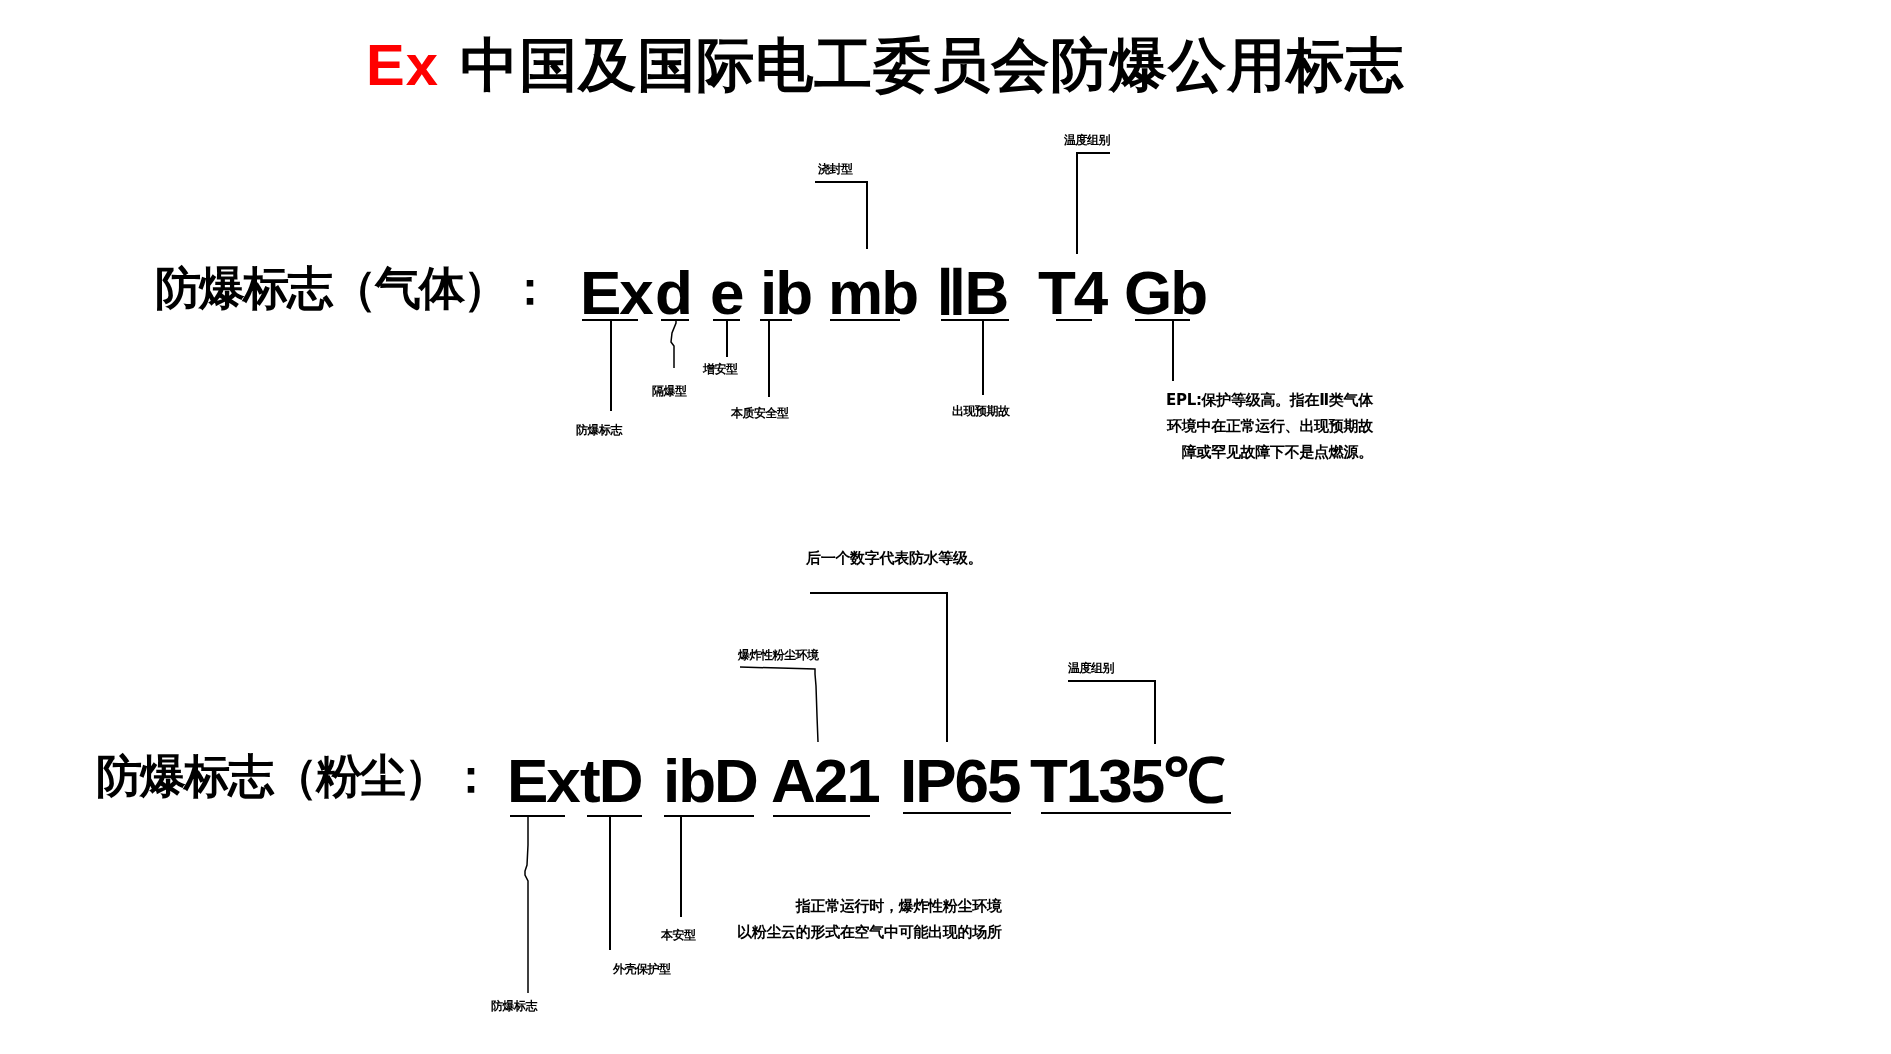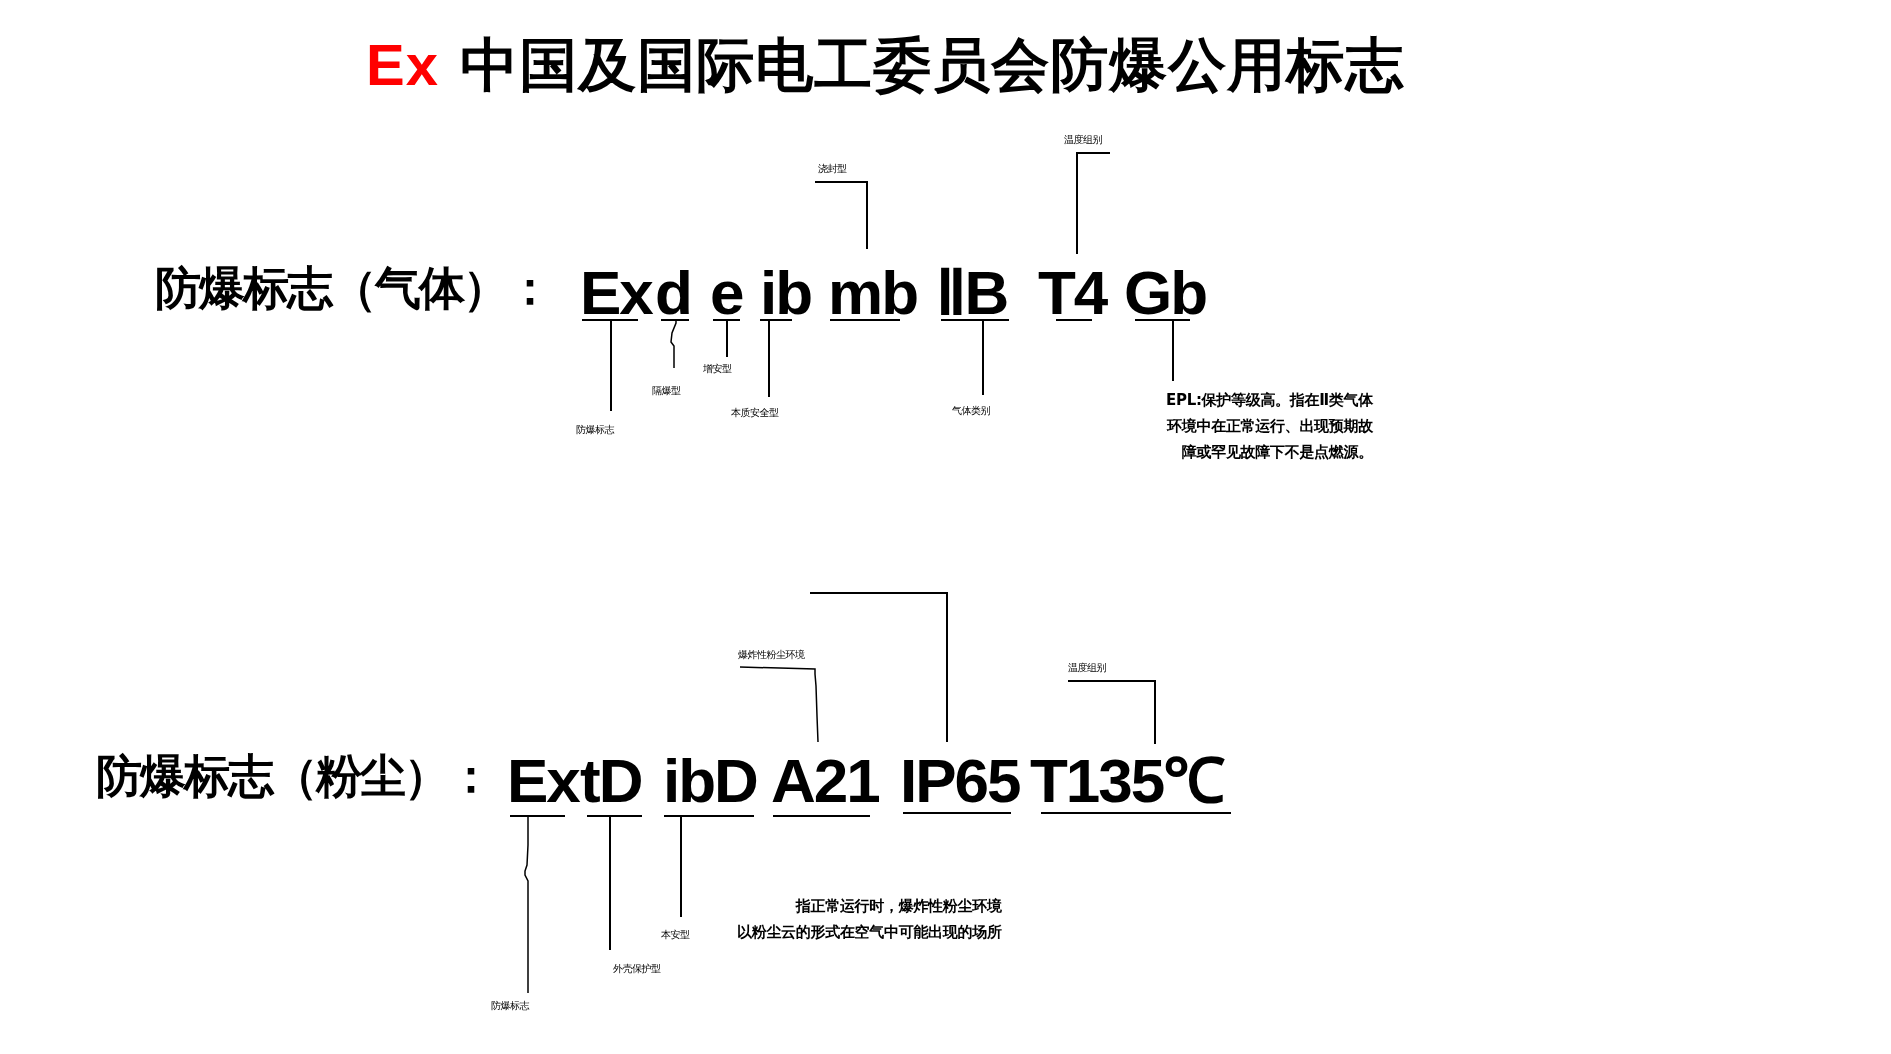--- a/index.html
+++ b/index.html
@@ -6,21 +6,21 @@
   body { width: 1891px; height: 1054px; position: relative; overflow: hidden;
          font-family: "DejaVu Sans", "Liberation Sans", sans-serif; color: #000; }
   .abs { position: absolute; white-space: nowrap; text-align: right; }
   .title { left: 366px; top: 30px; font-size: 58px; font-weight: bold; letter-spacing: 1px; line-height: 70px; }
   .title .ex { color: #ff0000; font-family: "Liberation Sans", sans-serif; }
   .row-label { font-size: 46px; font-weight: bold; line-height: 56px; letter-spacing: -2px; }
   .token { font-family: "Liberation Sans", sans-serif; font-size: 62px; font-weight: bold; line-height: 62px; letter-spacing: -2px; }
   .uline { position: absolute; height: 1.5px; background: #000; }
   .vline { position: absolute; width: 1.5px; background: #000; }
   .hline { position: absolute; height: 1.5px; background: #000; }
-  .callout { font-size: 10px; font-weight: normal; line-height: 18px; letter-spacing: -0.5px; }
+  .callout { font-size: 12px; font-weight: bold; line-height: 18px; letter-spacing: -0.5px; }
   .note { font-size: 15px; font-weight: bold; line-height: 26px; letter-spacing: -0.3px; white-space: nowrap; }
   svg.wig { position: absolute; overflow: visible; }
 </style>
 </head>
 <body>
 
 <div class="abs title">
   <span class="ex">Ex</span>
   <span>中国及国际电工委员会防爆公用标志</span>
 </div>
@@ -61,21 +61,21 @@
 </svg>
 <div class="abs callout" style="left:652px; top:382px;">隔爆型</div>
 
 <div class="vline" style="left:726px; top:319px; height:38px;"></div>
 <div class="abs callout" style="left:703px; top:360px;">增安型</div>
 
 <div class="vline" style="left:768px; top:319px; height:78px;"></div>
 <div class="abs callout" style="left:731px; top:404px;">本质安全型</div>
 
 <div class="vline" style="left:982px; top:319px; height:76px;"></div>
-<div class="abs callout" style="left:952px; top:402px;">气体类别</div>
+<div class="abs callout" style="left:952px; top:402px;">出现预期故</div>
 
 <div class="vline" style="left:1172px; top:319px; height:62px;"></div>
 <div class="abs note" style="left:1166px; top:387px;">
   <div>EPL:保护等级高。指在Ⅱ类气体</div>
   <div>环境中在正常运行、出现预期故</div>
   <div>障或罕见故障下不是点燃源。</div>
 </div>
 
 <div class="abs row-label" style="left:96px; top:748px;">防爆标志（粉尘）：</div>
 
@@ -87,20 +87,21 @@
 <div class="abs token" style="left:1030px; top:750px;">T135℃</div>
 
 <div class="uline" style="left:510px; top:815px; width:55px;"></div>
 <div class="uline" style="left:587px; top:815px; width:55px;"></div>
 <div class="uline" style="left:664px; top:815px; width:90px;"></div>
 <div class="uline" style="left:773px; top:815px; width:97px;"></div>
 <div class="uline" style="left:903px; top:812px; width:108px;"></div>
 <div class="uline" style="left:1041px; top:812px; width:190px;"></div>
 
 <div class="abs note" style="left:806px; top:545px;">
+  <div>后一个数字代表防水等级。</div>
 </div>
 <div class="hline" style="left:810px; top:592px; width:137px;"></div>
 <div class="vline" style="left:946px; top:592px; height:150px;"></div>
 
 <div class="abs callout" style="left:738px; top:646px;">爆炸性粉尘环境</div>
 <svg class="wig" style="left:740px; top:666px;" width="80" height="80">
   <polyline points="0,1 75,3 75,8 76,20 77,50 78,76" fill="none" stroke="#000" stroke-width="1.5"></polyline>
 </svg>
 
 <div class="abs callout" style="left:1068px; top:659px;">温度组别</div>

